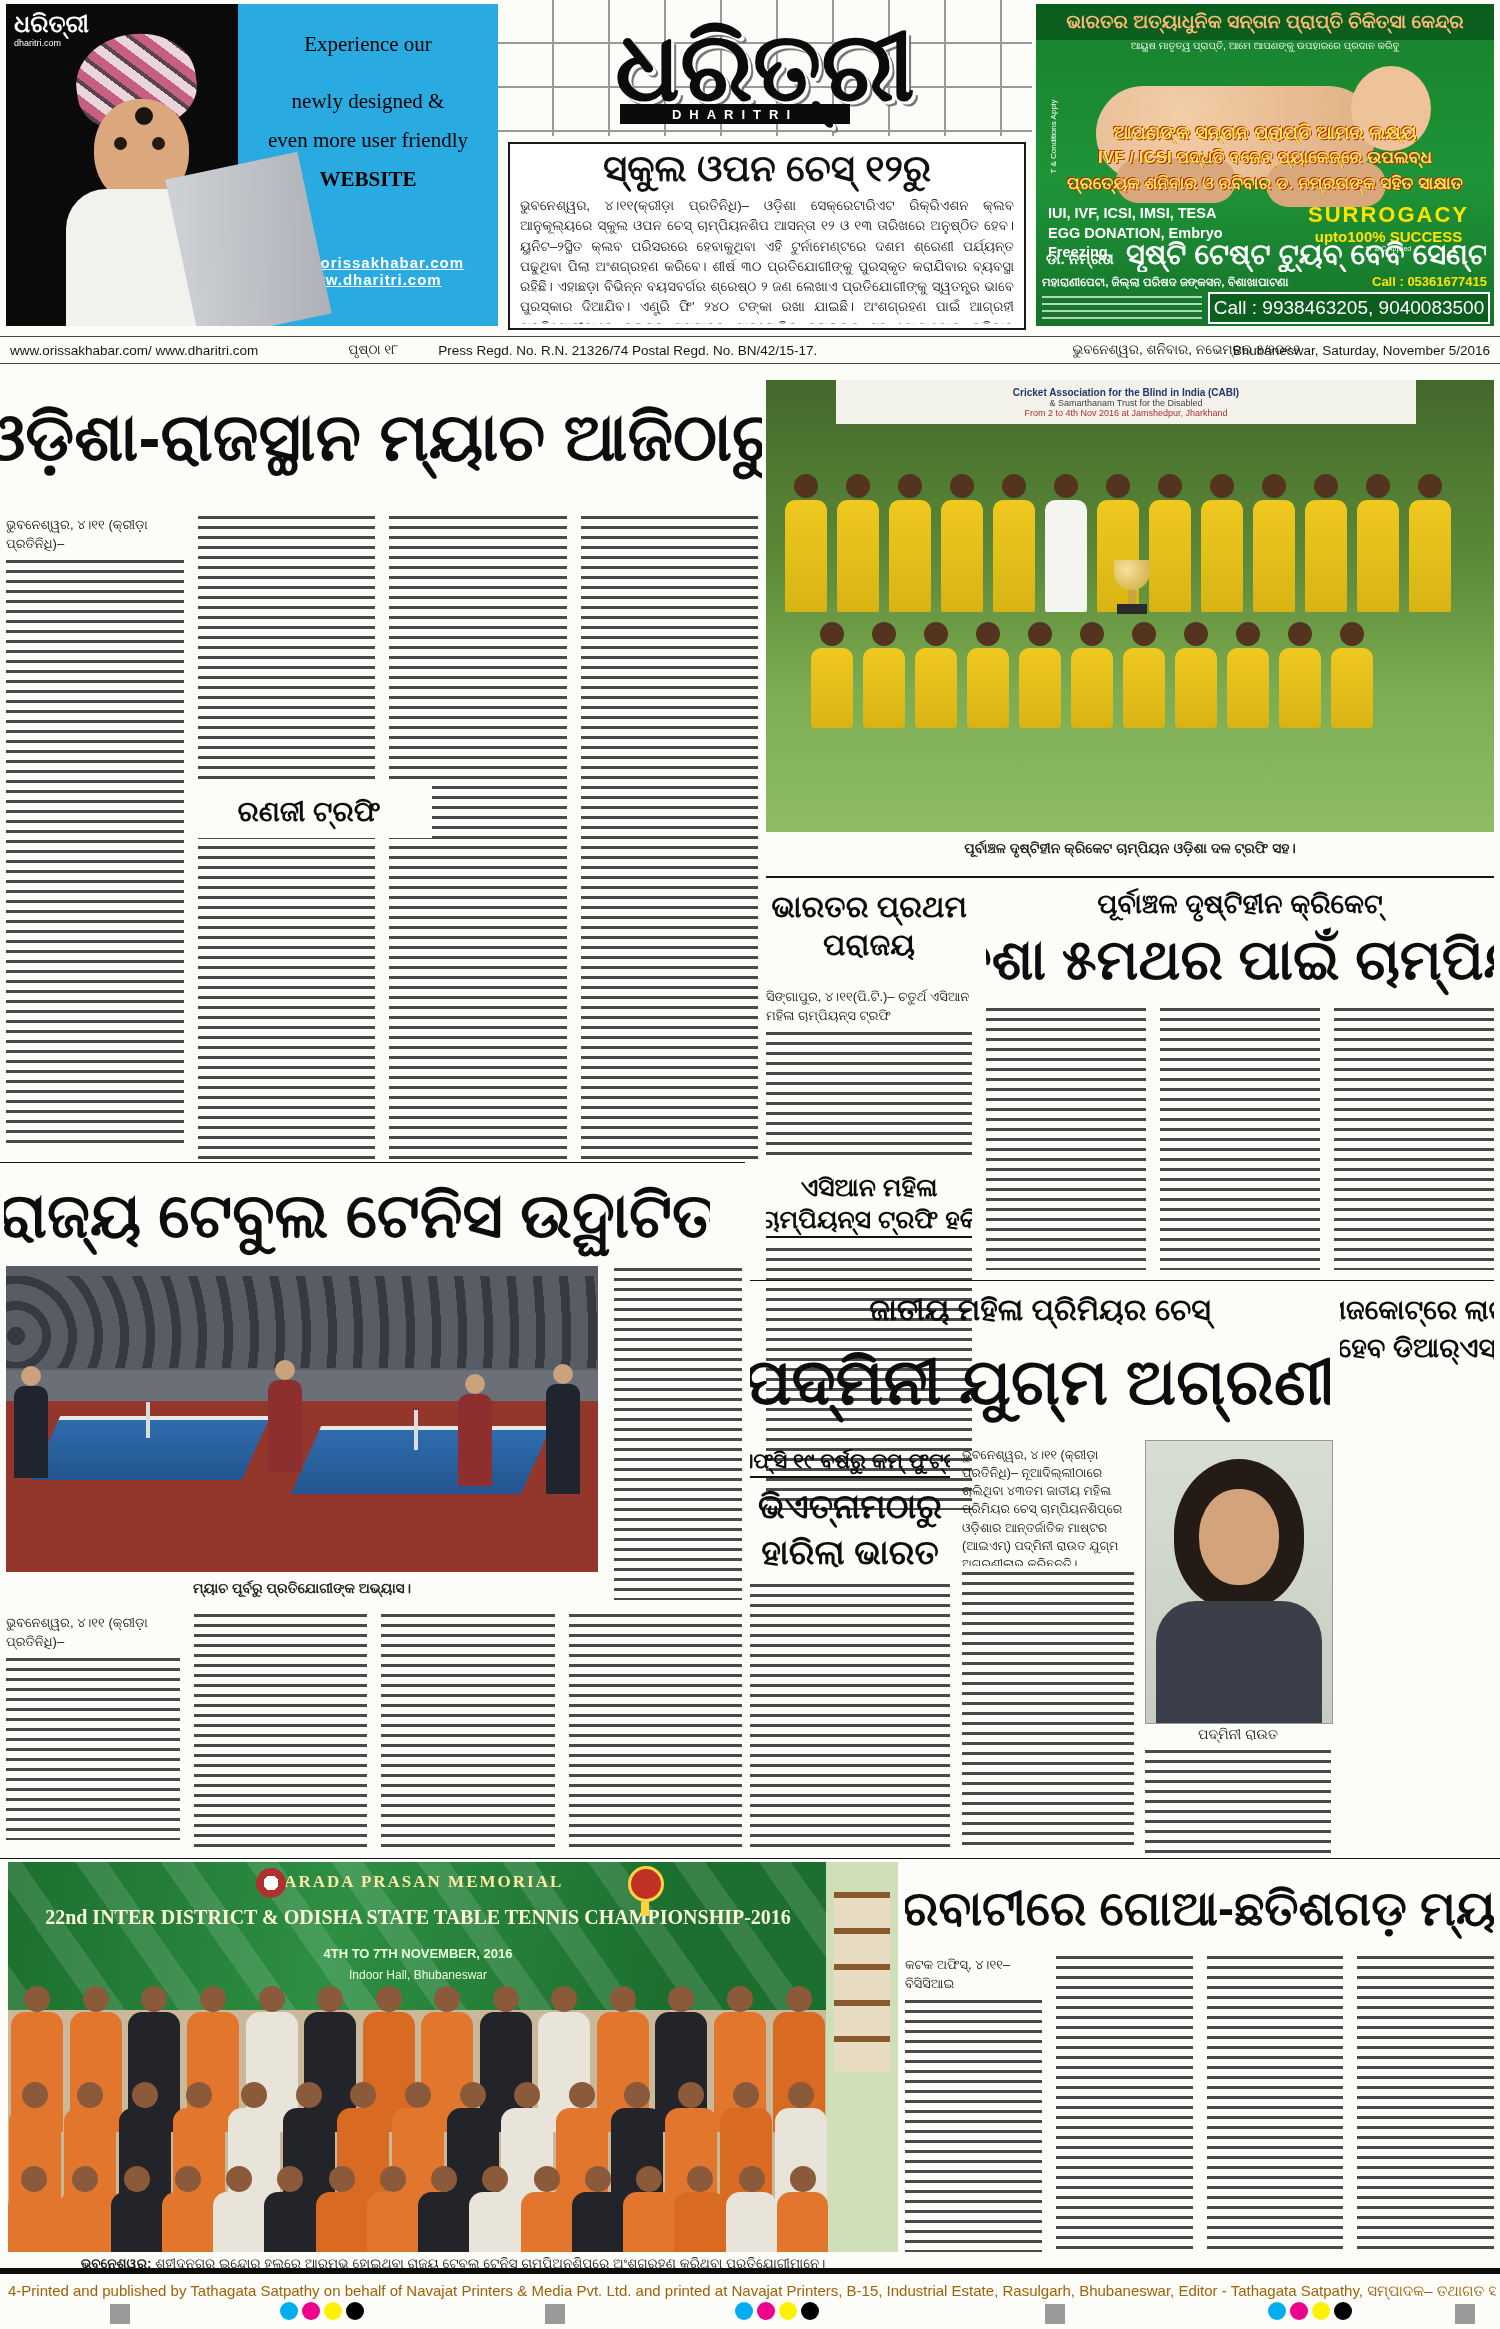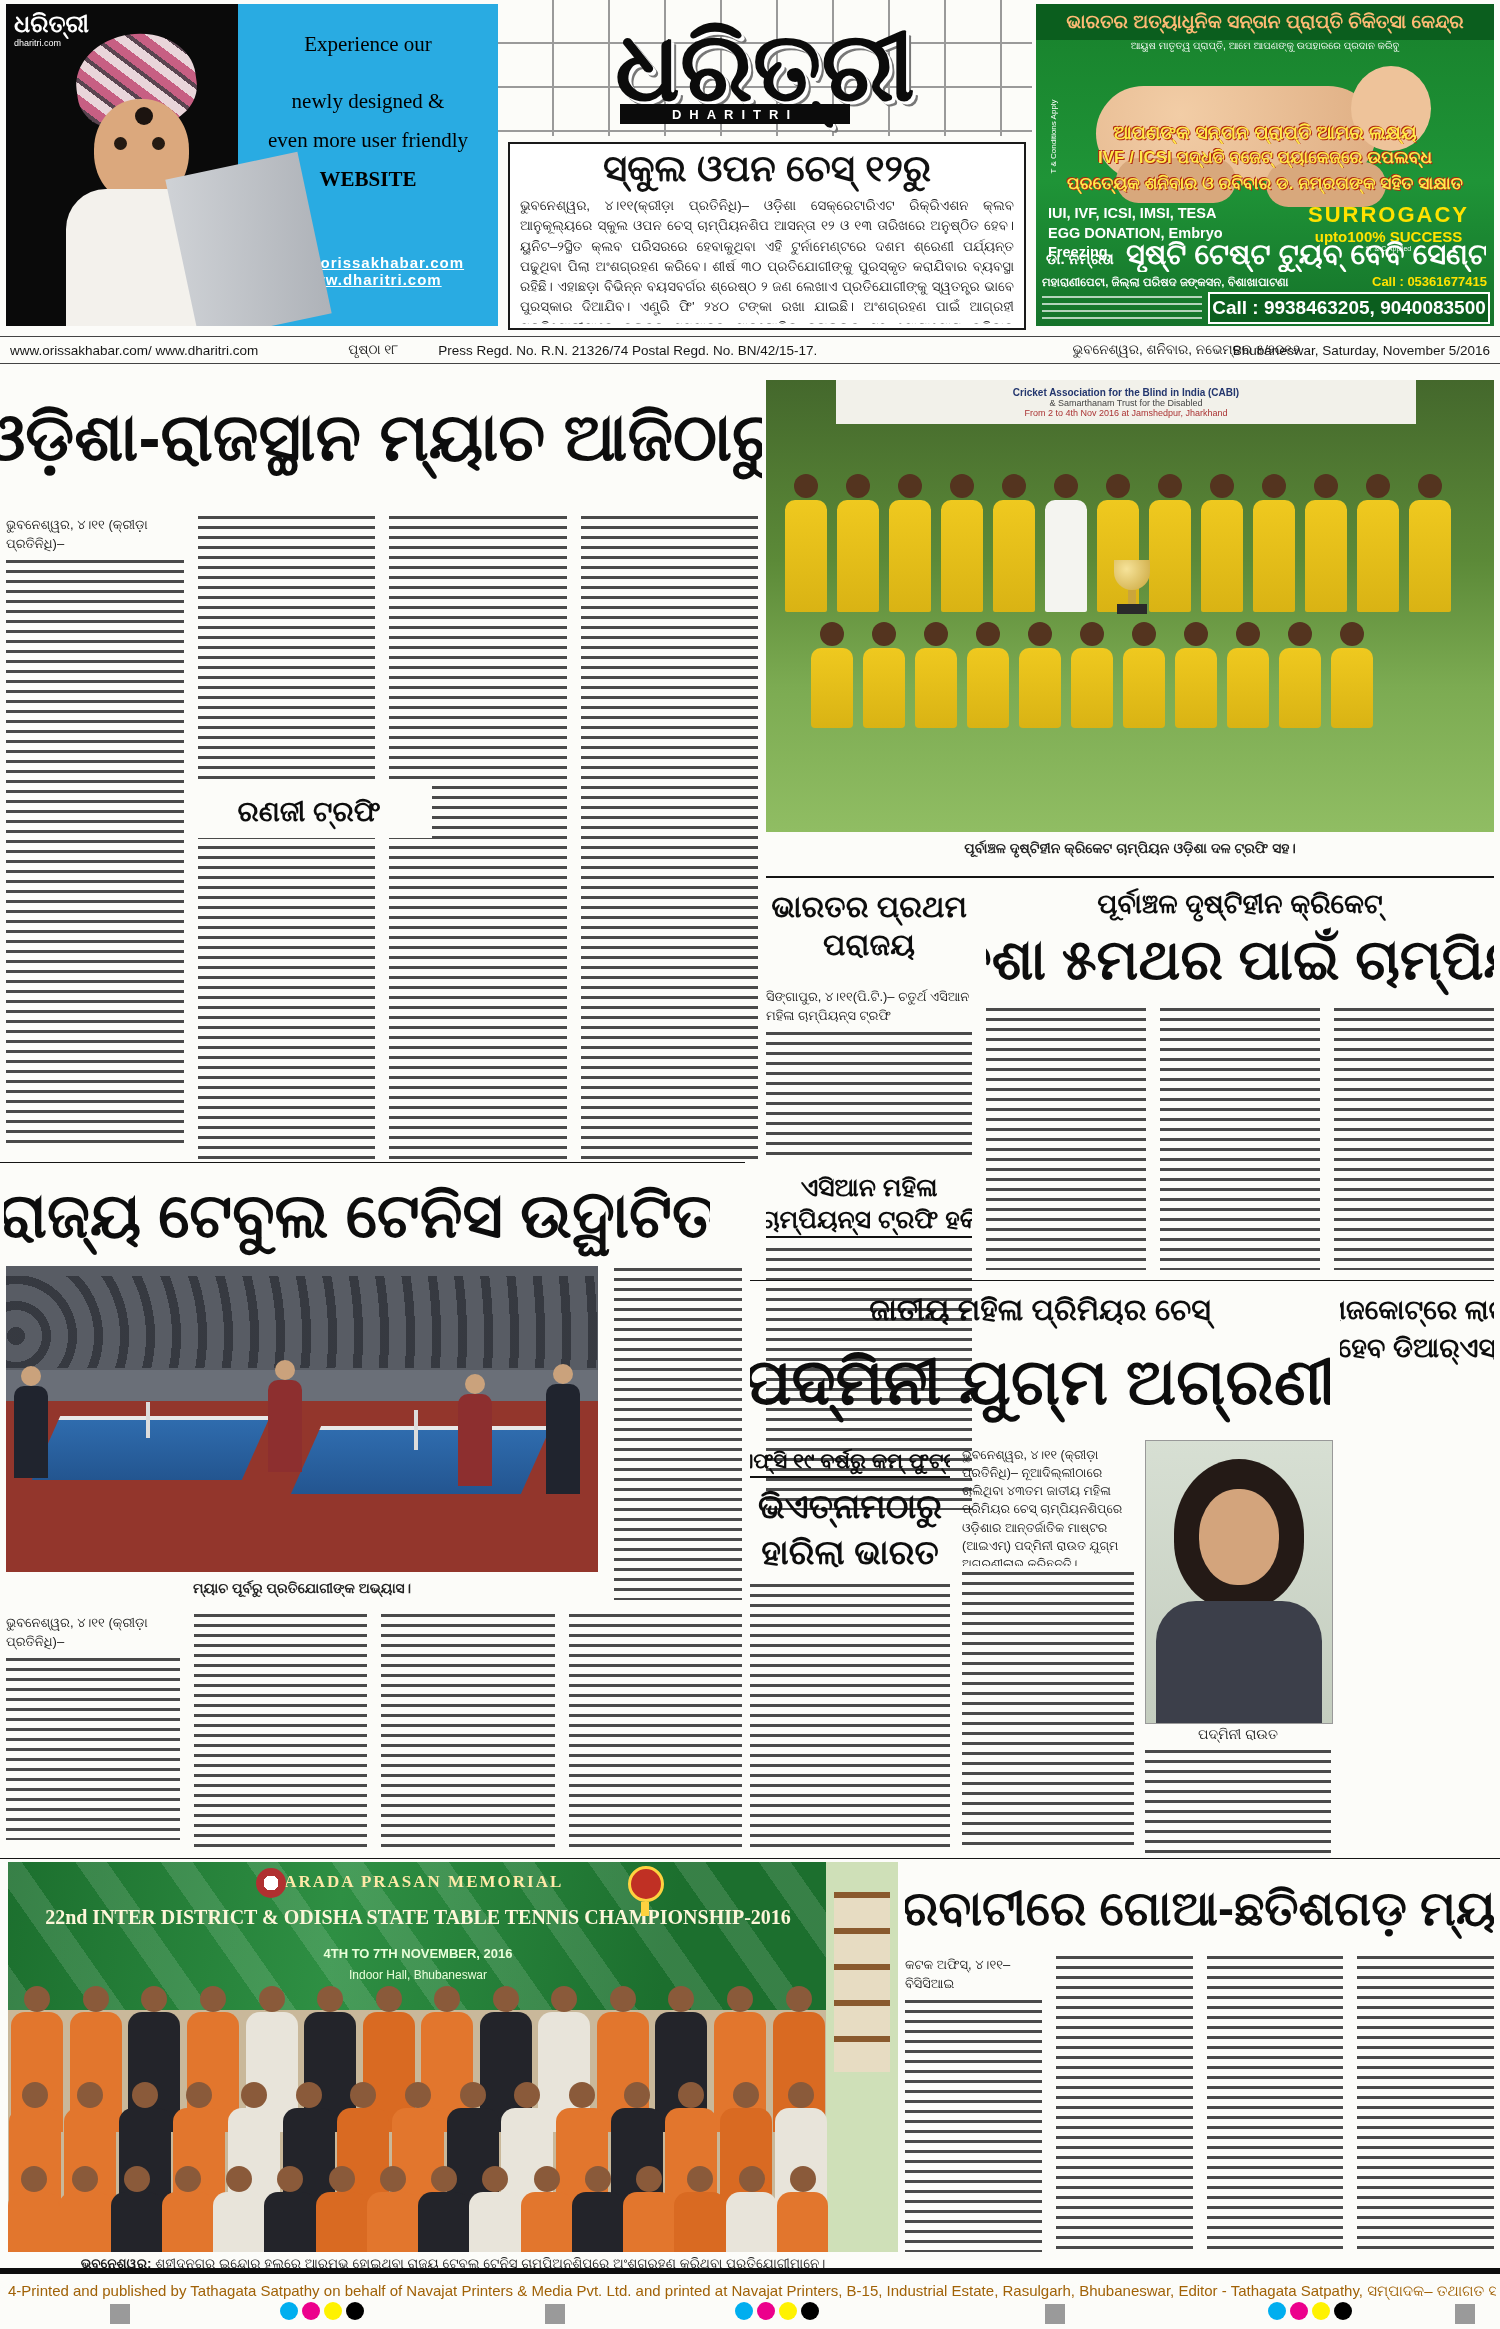--- a/index.html
+++ b/index.html
@@ -49,21 +49,21 @@
   #rightAd .svc{position:absolute;left:12px;top:200px;width:230px;color:#fff;font-weight:bold;font-size:14.5px;line-height:1.35;}
   #rightAd .sur{position:absolute;left:255px;top:198px;width:195px;text-align:center;}
   #rightAd .sur .s1{color:#ffe200;font-weight:bold;font-size:22px;letter-spacing:2px;}
   #rightAd .sur .s2{color:#ffe200;font-weight:bold;font-size:15px;}
   #rightAd .sur .s3{color:#fff;font-size:7px;}
   #rightAd .doc{position:absolute;left:10px;top:246px;font-size:15px;font-weight:bold;color:#fff;}
   #rightAd .name{position:absolute;left:90px;top:234px;width:360px;font-size:29px;font-weight:bold;color:#fff;white-space:nowrap;overflow:hidden;text-align:center;}
   #rightAd .addr{position:absolute;left:6px;top:272px;width:330px;font-size:11.5px;color:#fff;white-space:nowrap;overflow:hidden;font-weight:bold;}
   #rightAd .call1{position:absolute;left:336px;top:270px;font-size:13px;color:#ffe200;font-weight:bold;white-space:nowrap;}
   #rightAd .branch{position:absolute;left:6px;top:292px;width:160px;height:24px;background:repeating-linear-gradient(to bottom,rgba(255,255,255,.85) 0 2px,transparent 2px 7px);opacity:.8;}
-  #rightAd .call2{position:absolute;left:172px;top:288px;width:278px;height:28px;border:2px solid #fff;display:flex;align-items:center;justify-content:center;font-size:19px;font-weight:bold;color:#fff;background:#0b5e1e;}
+  #rightAd .call2{position:absolute;left:172px;top:288px;width:278px;height:28px;border:2px solid #fff;display:flex;align-items:center;justify-content:center;font-size:19px;font-weight:normal;color:#fff;background:#0b5e1e;}
   #rightAd .side{position:absolute;left:-28px;top:120px;transform:rotate(-90deg);font-size:8px;color:#fff;width:90px;}
   
   #dateStrip{left:0;top:336px;width:1500px;height:26px;border-top:1px solid #444;border-bottom:1px solid #444;display:flex;align-items:center;font-size:13.5px;color:#171717;}
   
   #cricketPhoto{left:766px;top:380px;width:728px;height:452px;background:linear-gradient(#44682c,#5c8a38 40%,#7cab52 68%,#90bd63);overflow:hidden;}
   #cricketPhoto .banner{position:absolute;left:70px;top:0;width:580px;height:44px;background:#f2f1ea;display:flex;flex-direction:column;align-items:center;justify-content:center;color:#223;}
   #cricketPhoto .banner .b1{font-size:10px;font-weight:bold;color:#23366e;}
   #cricketPhoto .banner .b2{font-size:9px;color:#444;}
   #cricketPhoto .banner .b3{font-size:9px;color:#a33;}
   .plyr{display:inline-block;width:42px;height:112px;margin:0 5px;background:linear-gradient(#efc91f,#d9b314);border-radius:10px 10px 2px 2px;position:relative;}

